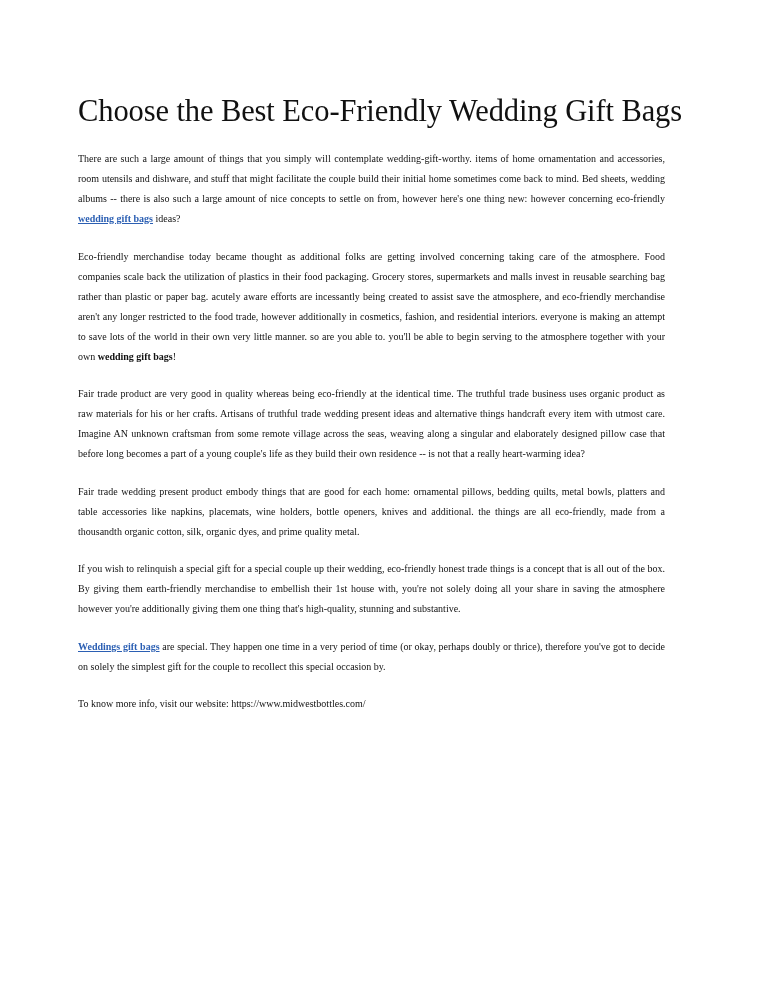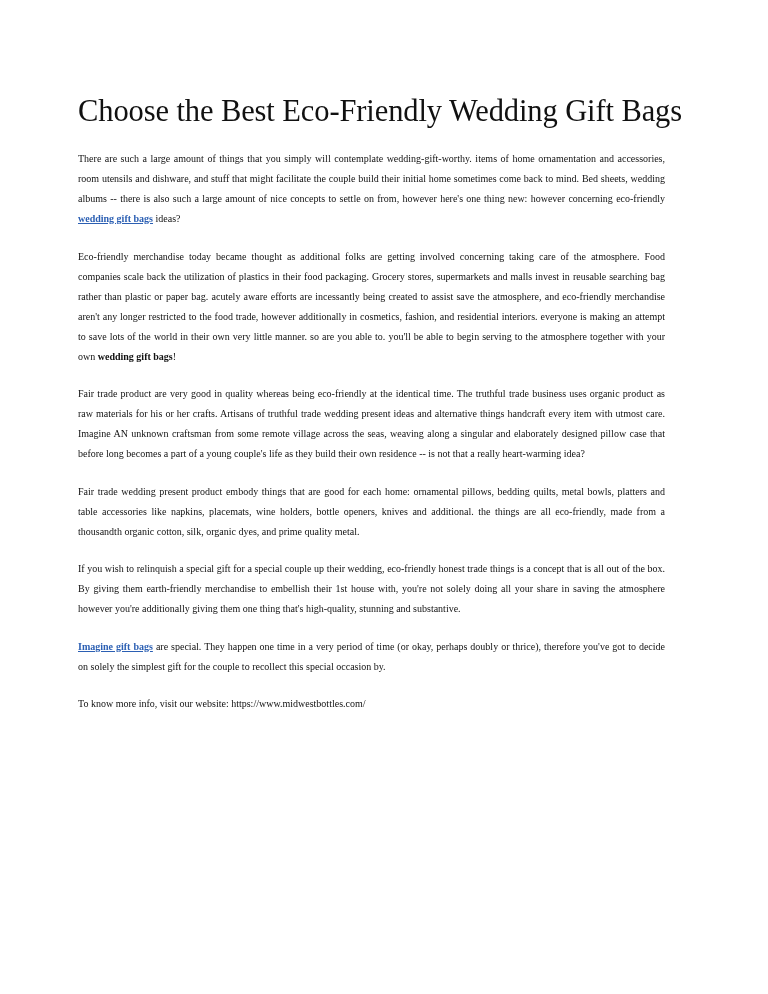--- a/index.html
+++ b/index.html
@@ -57,17 +57,17 @@
   <p><span>There are such a large amount of things that you simply will contemplate wedding-gift-worthy. items of home ornamentation and accessories, room utensils and dishware, and stuff that might facilitate the couple build their initial home sometimes come back to mind. Bed sheets, wedding albums -- there is also such a large amount of nice concepts to settle on from, however here's one thing new: however concerning eco-friendly </span><a class="link" href="#">wedding gift bags</a><span> ideas?</span></p>
 
   <p><span>Eco-friendly merchandise today became thought as additional folks are getting involved concerning taking care of the atmosphere. Food companies scale back the utilization of plastics in their food packaging. Grocery stores, supermarkets and malls invest in reusable searching bag rather than plastic or paper bag. acutely aware efforts are incessantly being created to assist save the atmosphere, and eco-friendly merchandise aren't any longer restricted to the food trade, however additionally in cosmetics, fashion, and residential interiors. everyone is making an attempt to save lots of the world in their own very little manner. so are you able to. you'll be able to begin serving to the atmosphere together with your own </span><b>wedding gift bags</b><span>!</span></p>
 
   <p>Fair trade product are very good in quality whereas being eco-friendly at the identical time. The truthful trade business uses organic product as raw materials for his or her crafts. Artisans of truthful trade wedding present ideas and alternative things handcraft every item with utmost care. Imagine AN unknown craftsman from some remote village across the seas, weaving along a singular and elaborately designed pillow case that before long becomes a part of a young couple's life as they build their own residence -- is not that a really heart-warming idea?</p>
 
   <p>Fair trade wedding present product embody things that are good for each home: ornamental pillows, bedding quilts, metal bowls, platters and table accessories like napkins, placemats, wine holders, bottle openers, knives and additional. the things are all eco-friendly, made from a thousandth organic cotton, silk, organic dyes, and prime quality metal.</p>
 
   <p>If you wish to relinquish a special gift for a special couple up their wedding, eco-friendly honest trade things is a concept that is all out of the box. By giving them earth-friendly merchandise to embellish their 1st house with, you're not solely doing all your share in saving the atmosphere however you're additionally giving them one thing that's high-quality, stunning and substantive.</p>
 
-  <p><a class="link" href="#">Imagine gift bags</a><span> are special. They happen one time in a very period of time (or okay, perhaps doubly or thrice), therefore you've got to decide on solely the simplest gift for the couple to recollect this special occasion by.</span></p>
+  <p><a class="link" href="#">Weddings gift bags</a><span> are special. They happen one time in a very period of time (or okay, perhaps doubly or thrice), therefore you've got to decide on solely the simplest gift for the couple to recollect this special occasion by.</span></p>
 
   <p class="p-website">To know more info, visit our website: https://www.midwestbottles.com/</p>
 
 </div>
 
 </body></html>

